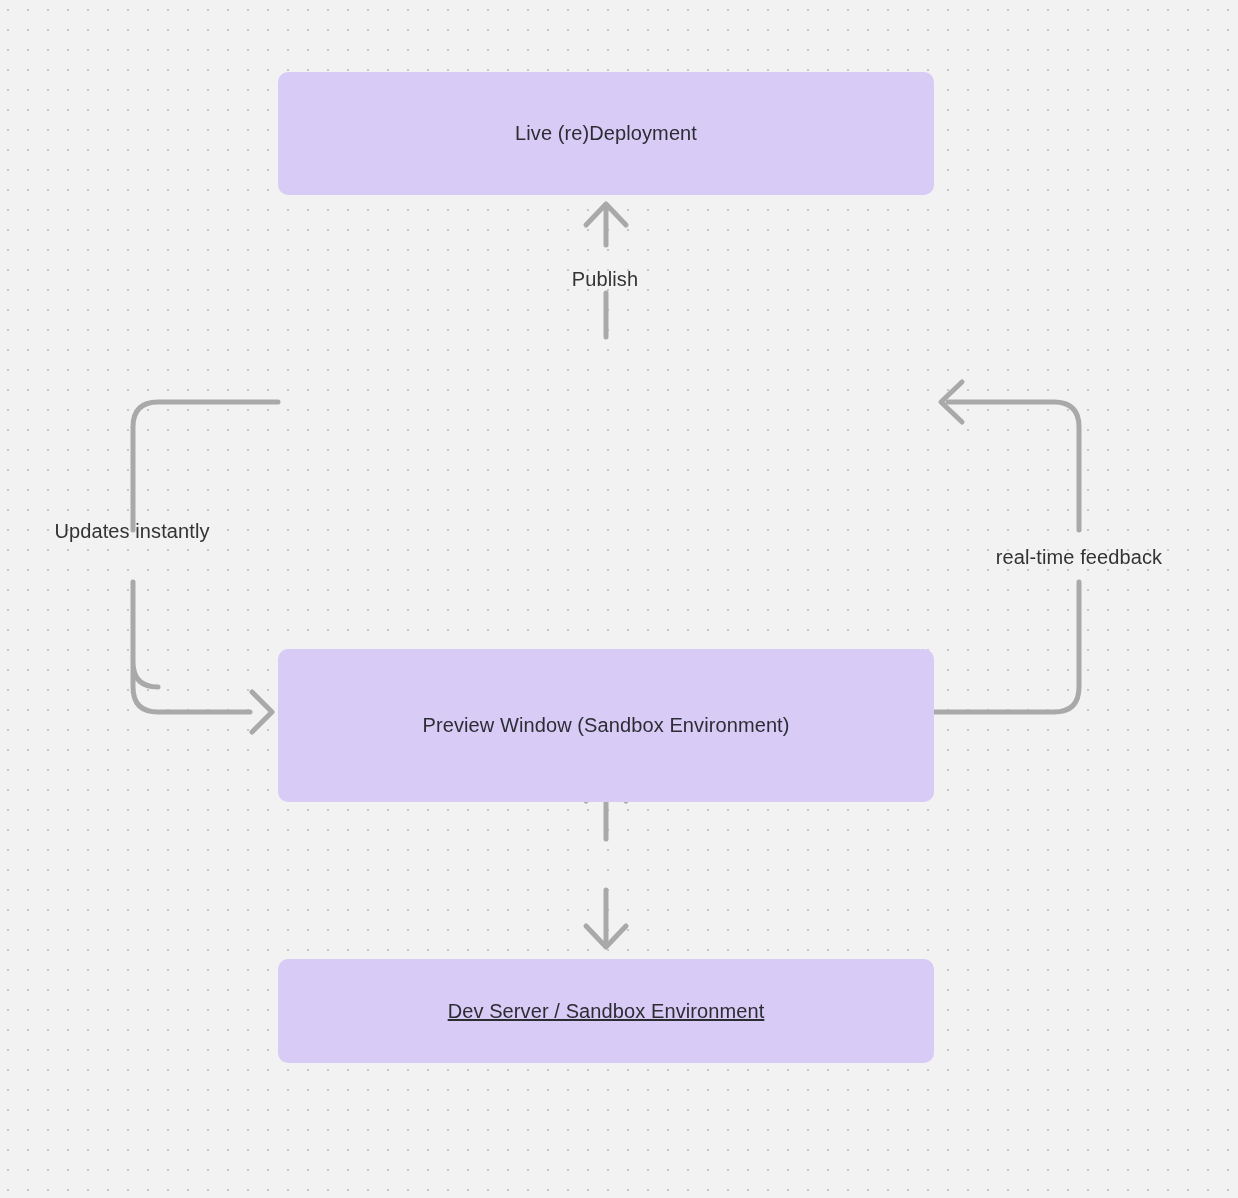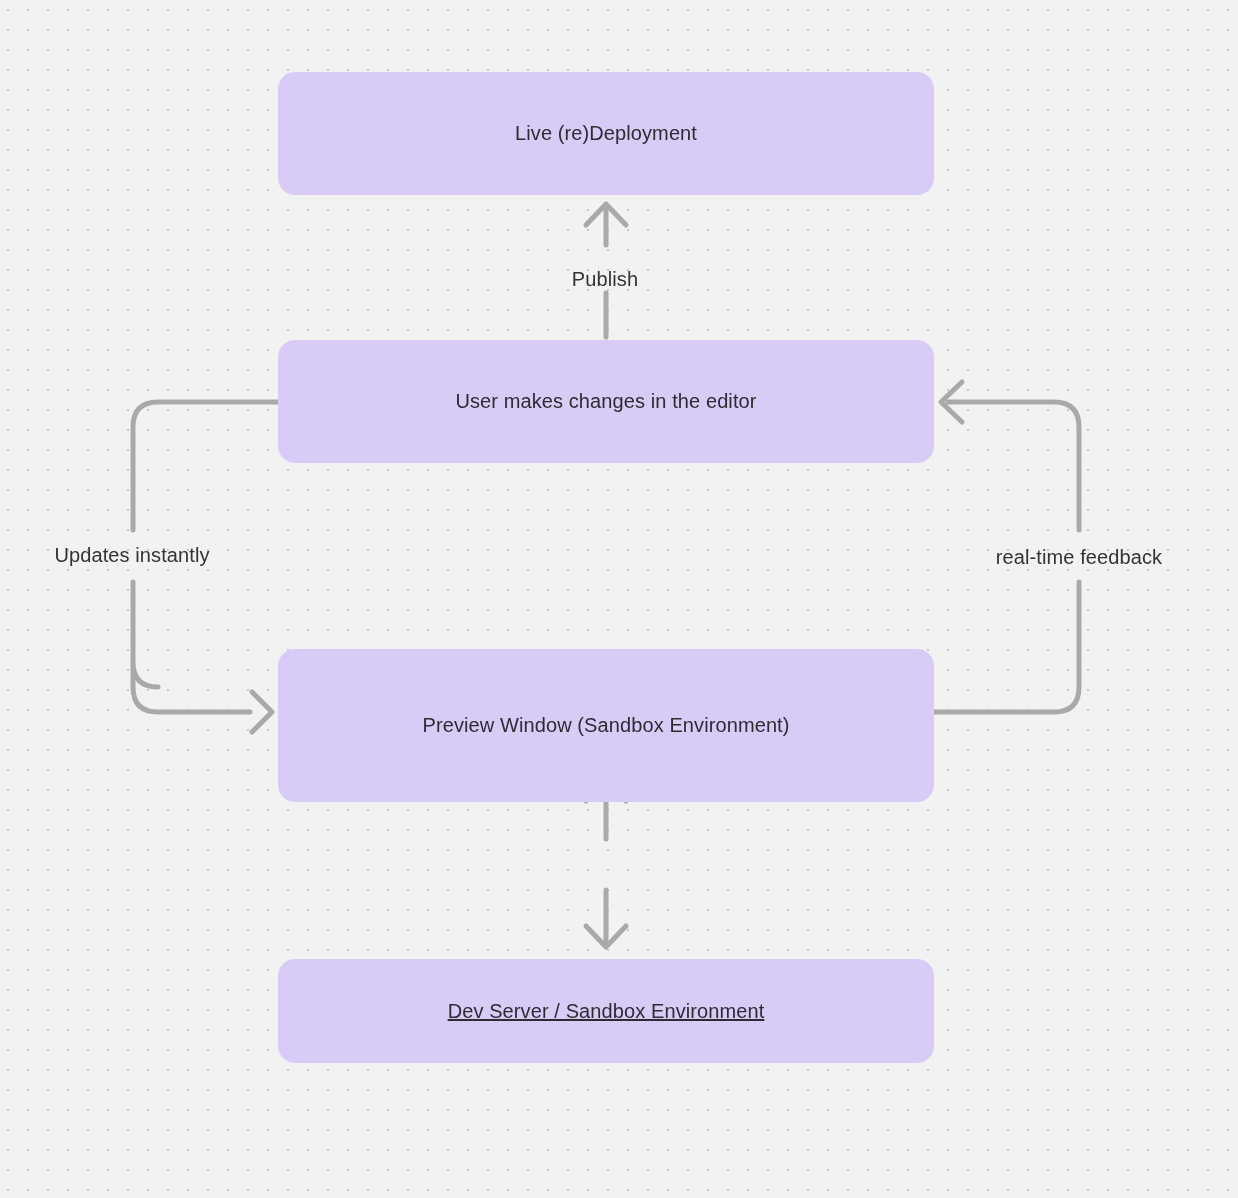--- a/index.html
+++ b/index.html
@@ -30,42 +30,42 @@
     stroke: #a9a9a9;
     stroke-width: 5;
     stroke-linecap: round;
     stroke-linejoin: round;
   }
   .node {
     position: absolute;
     left: 278px;
     width: 656px;
     background: #d8ccf7;
-    border-radius: 17px;
+    border-radius: 10px;
     display: flex;
     align-items: center;
     justify-content: center;
     font-size: 20px;
     color: #2c2c33;
     letter-spacing: 0.1px;
   }
   .node-live     { top: 72px;  height: 123px; }
   .node-user     { top: 340px; height: 123px; }
   .node-preview  { top: 649px; height: 153px; }
   .node-dev      { top: 959px; height: 104px; text-decoration: underline; }
   .edge-label {
     position: absolute;
     transform: translate(-50%, -50%);
     white-space: nowrap;
     font-size: 20px;
     color: #333333;
     letter-spacing: 0.1px;
   }
   .label-publish   { left: 605px;  top: 279px; }
-  .label-updates   { left: 132px;  top: 555px; }
+  .label-updates   { left: 132px;  top: 531px; }
   .label-feedback  { left: 1079px; top: 557px; }
   .label-spunup    { left: 606px;  top: 866px; }
 </style>
 </head>
 <body>
 
 <div class="canvas">
 
   <svg class="arrows-svg" viewBox="0 0 1238 1198" xmlns="http://www.w3.org/2000/svg">
 
@@ -92,23 +92,20 @@
       <path d="M606 783 L606 839"></path>
       <path d="M606 890 L606 944"></path>
       <path d="M586 926 L606 947 L626 926"></path>
     </g>
   </svg>
 
   <div class="node node-live">
     <span>Live (re)Deployment</span>
   </div>
 
-  <div class="node node-user">
-    <span>User makes changes in the editor</span>
-  </div>
 
   <div class="node node-preview">
     <span>Preview Window (Sandbox Environment)</span>
   </div>
 
   <div class="node node-dev">
     <span>Dev Server / Sandbox Environment</span>
   </div>
 
   <div class="edge-label label-publish">Publish</div>

